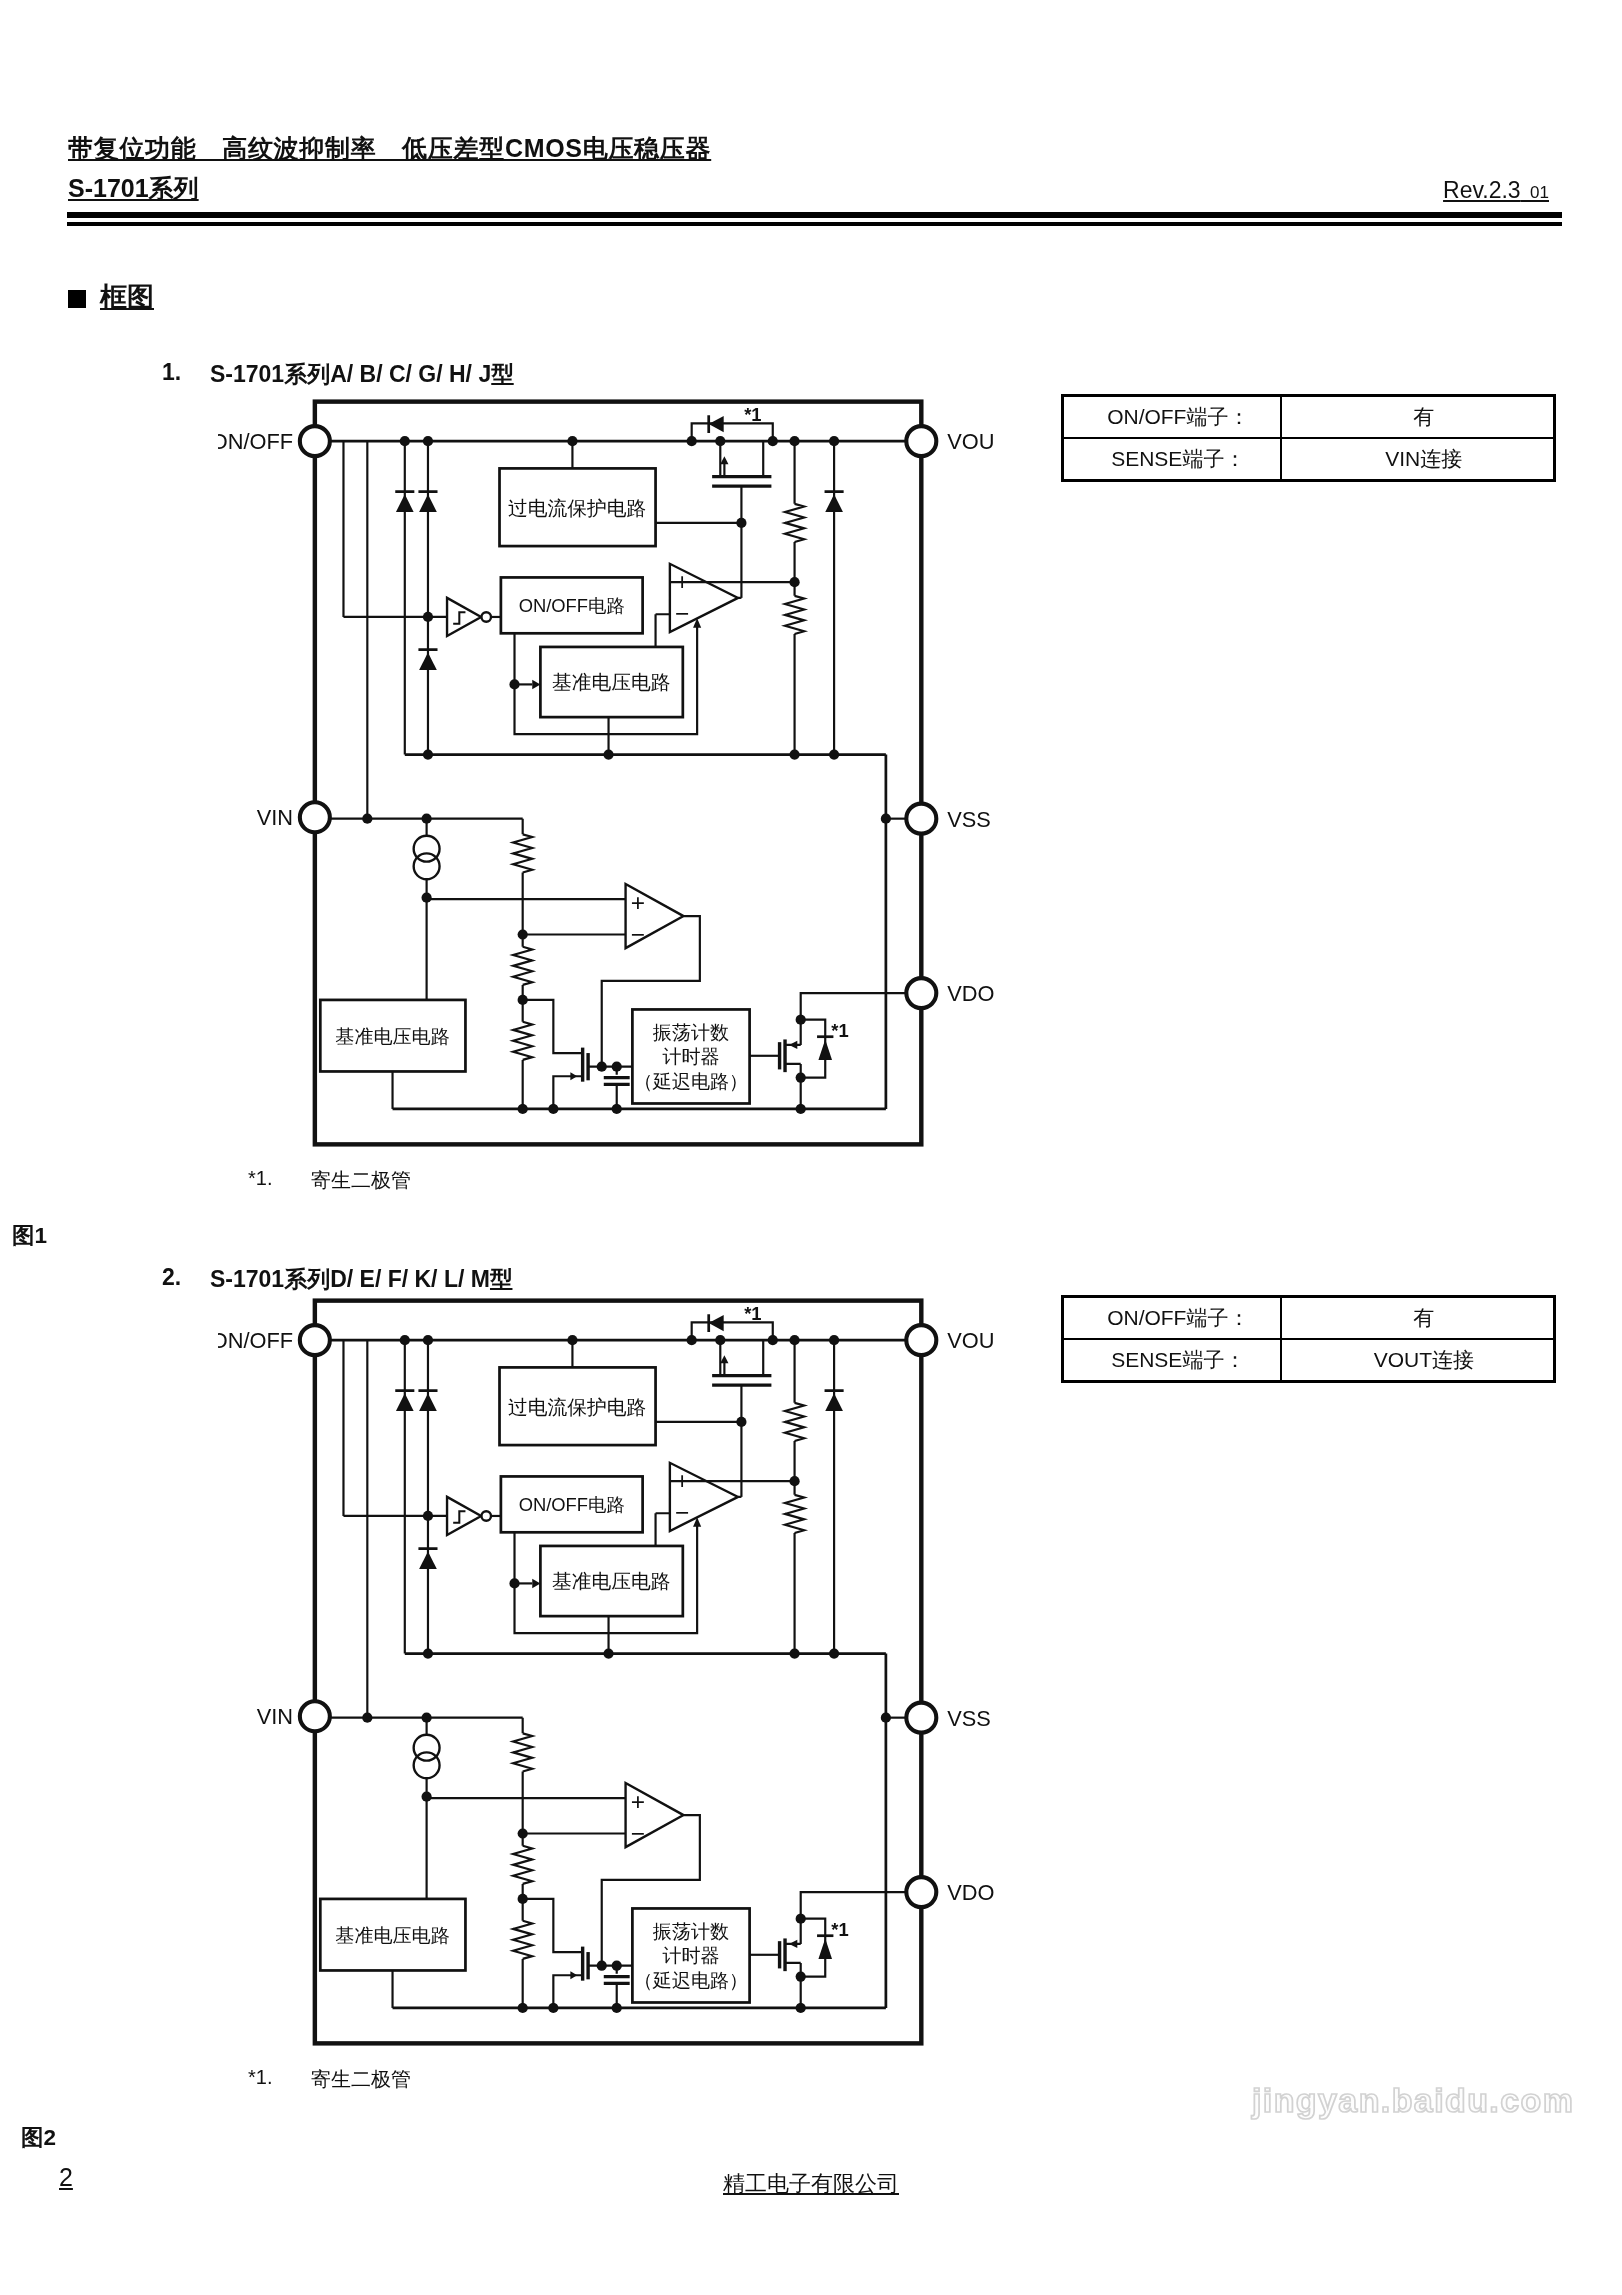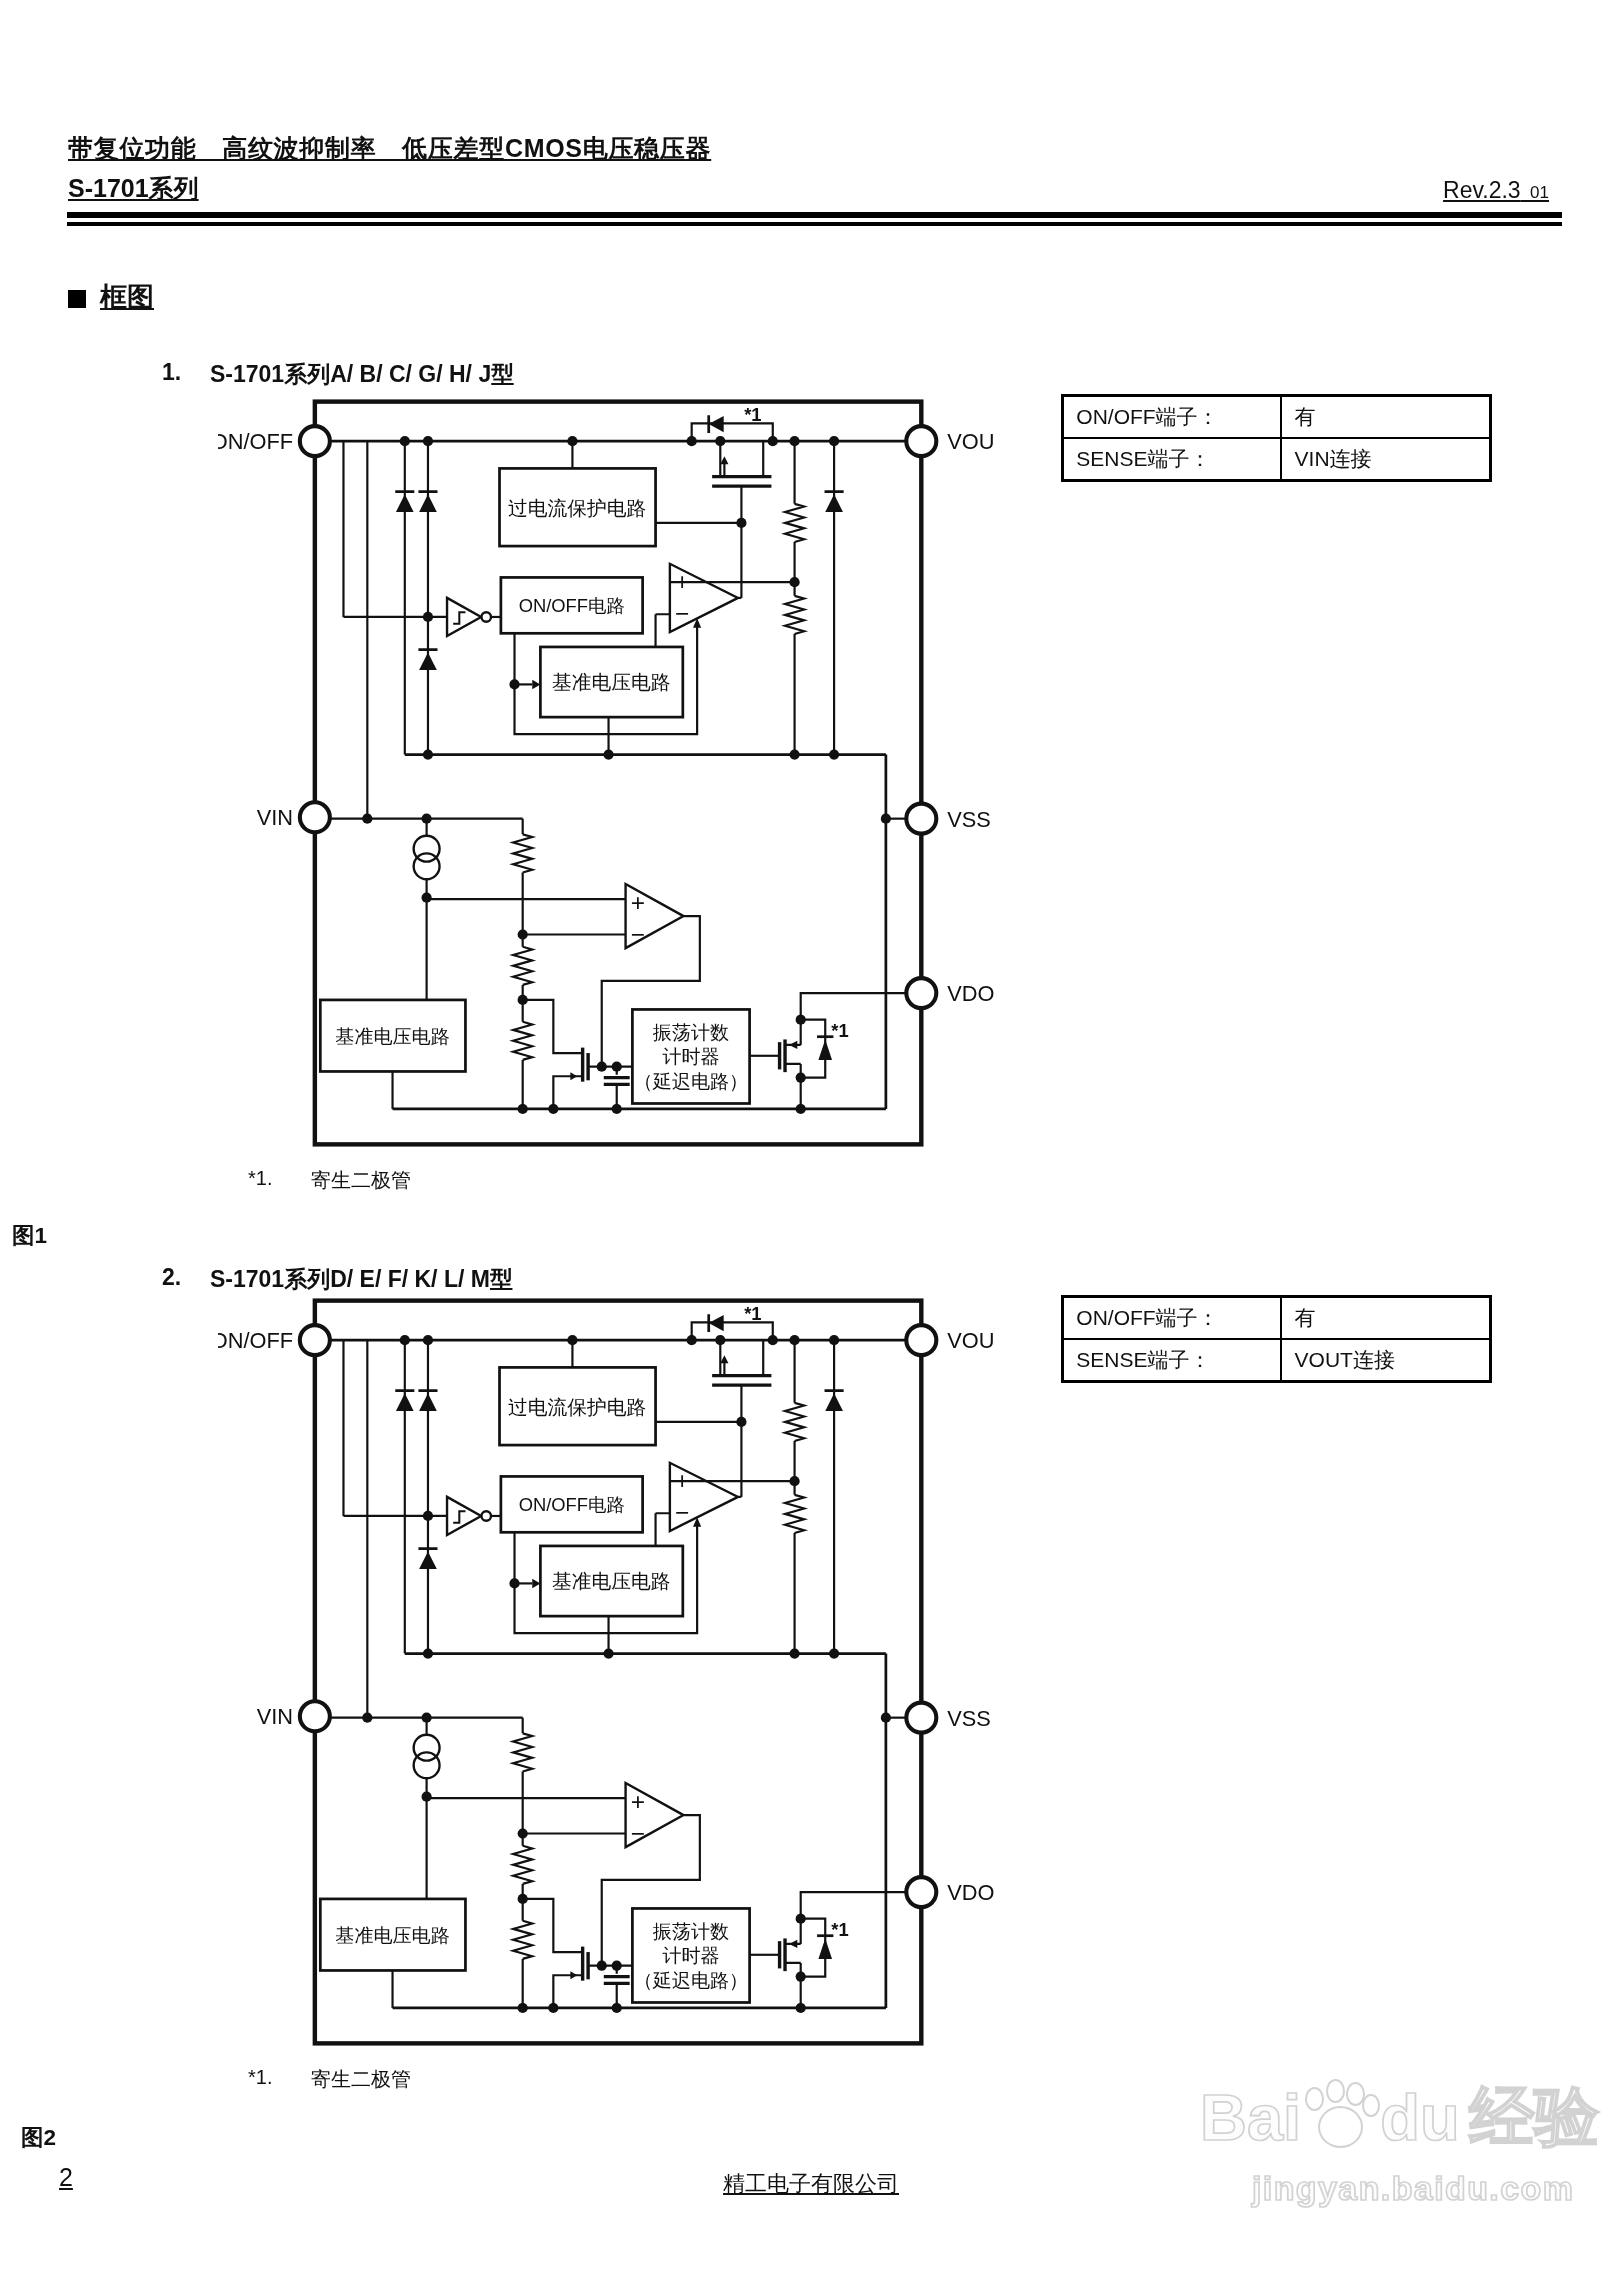--- a/index.html
+++ b/index.html
@@ -11,21 +11,21 @@
   .hdr2{left:68px;top:172px;font-size:25px;font-weight:bold;}
   .rev{right:73px;top:177px;font-size:23px;}
   .rev small{font-size:17px;}
   .sec-sq{left:68px;top:290px;width:18.4px;height:18.4px;background:#000;}
   .sec-t{left:100px;top:279px;font-size:27px;font-weight:bold;}
   .figtitle{position:absolute;display:flex;font-size:23px;font-weight:bold;}
   .figtitle .idx{width:48px;}
   .fn{position:absolute;display:flex;font-size:20px;}
   .fn .star{width:63px;}
   .cap{position:absolute;left:12px;width:1622px;text-align:left;font-size:22.5px;font-weight:bold;}
-  .spec{position:absolute;width:431px;border:3.4px solid #000;border-collapse:collapse;background:#fff;}
+  .spec{position:absolute;width:495px;border:3.4px solid #000;border-collapse:collapse;background:#fff;text-align:center;}
   .spec td{border:2px solid #000;height:40px;font-size:21px;padding:0 0 0 12.3px;}
   .spec td.lab{width:204px;}
   .diagram-wrap{position:absolute;width:777px;height:770px;}
   .diagram-wrap svg{width:100%;height:100%;display:block;}
   .pagenum{left:59px;top:2163px;font-size:25px;}
   .company{left:0;top:2169px;width:1622px;text-align:center;font-size:22px;}
   
   .wm{position:absolute;left:1200px;top:2073px;width:409px;color:#fdfdfd;
       -webkit-text-stroke:1.7px #d2d2d2;text-shadow:0 0 1.4px #e8e8e8;}
   .wm-row1{display:flex;align-items:center;font-size:65px;font-weight:bold;}
@@ -448,27 +448,15 @@
 <div class="fn" style="left:248px;top:2066px;">
   <span class="star">*1.</span>
   <span>寄生二极管</span>
 </div>
 <div class="cap" style="top:2122px;margin-left:9px;">图2</div>
 
 <div class="abs pagenum">2</div>
 <div class="abs company">精工电子有限公司</div>
 
 <div class="wm">
-  <div class="wm-row1">
-    <span>Bai</span>
-    <span class="wm-paw">
-        <i class="wm-pad"></i>
-        <i class="wm-t1"></i>
-        <i class="wm-t2"></i>
-        <i class="wm-t3"></i>
-        <i class="wm-t4"></i>
-      </span>
-    <span>du</span>
-    <span class="wm-badge">经验</span>
-  </div>
   <div class="wm-row2">jingyan.baidu.com</div>
 </div>
 
 
 </body></html>

